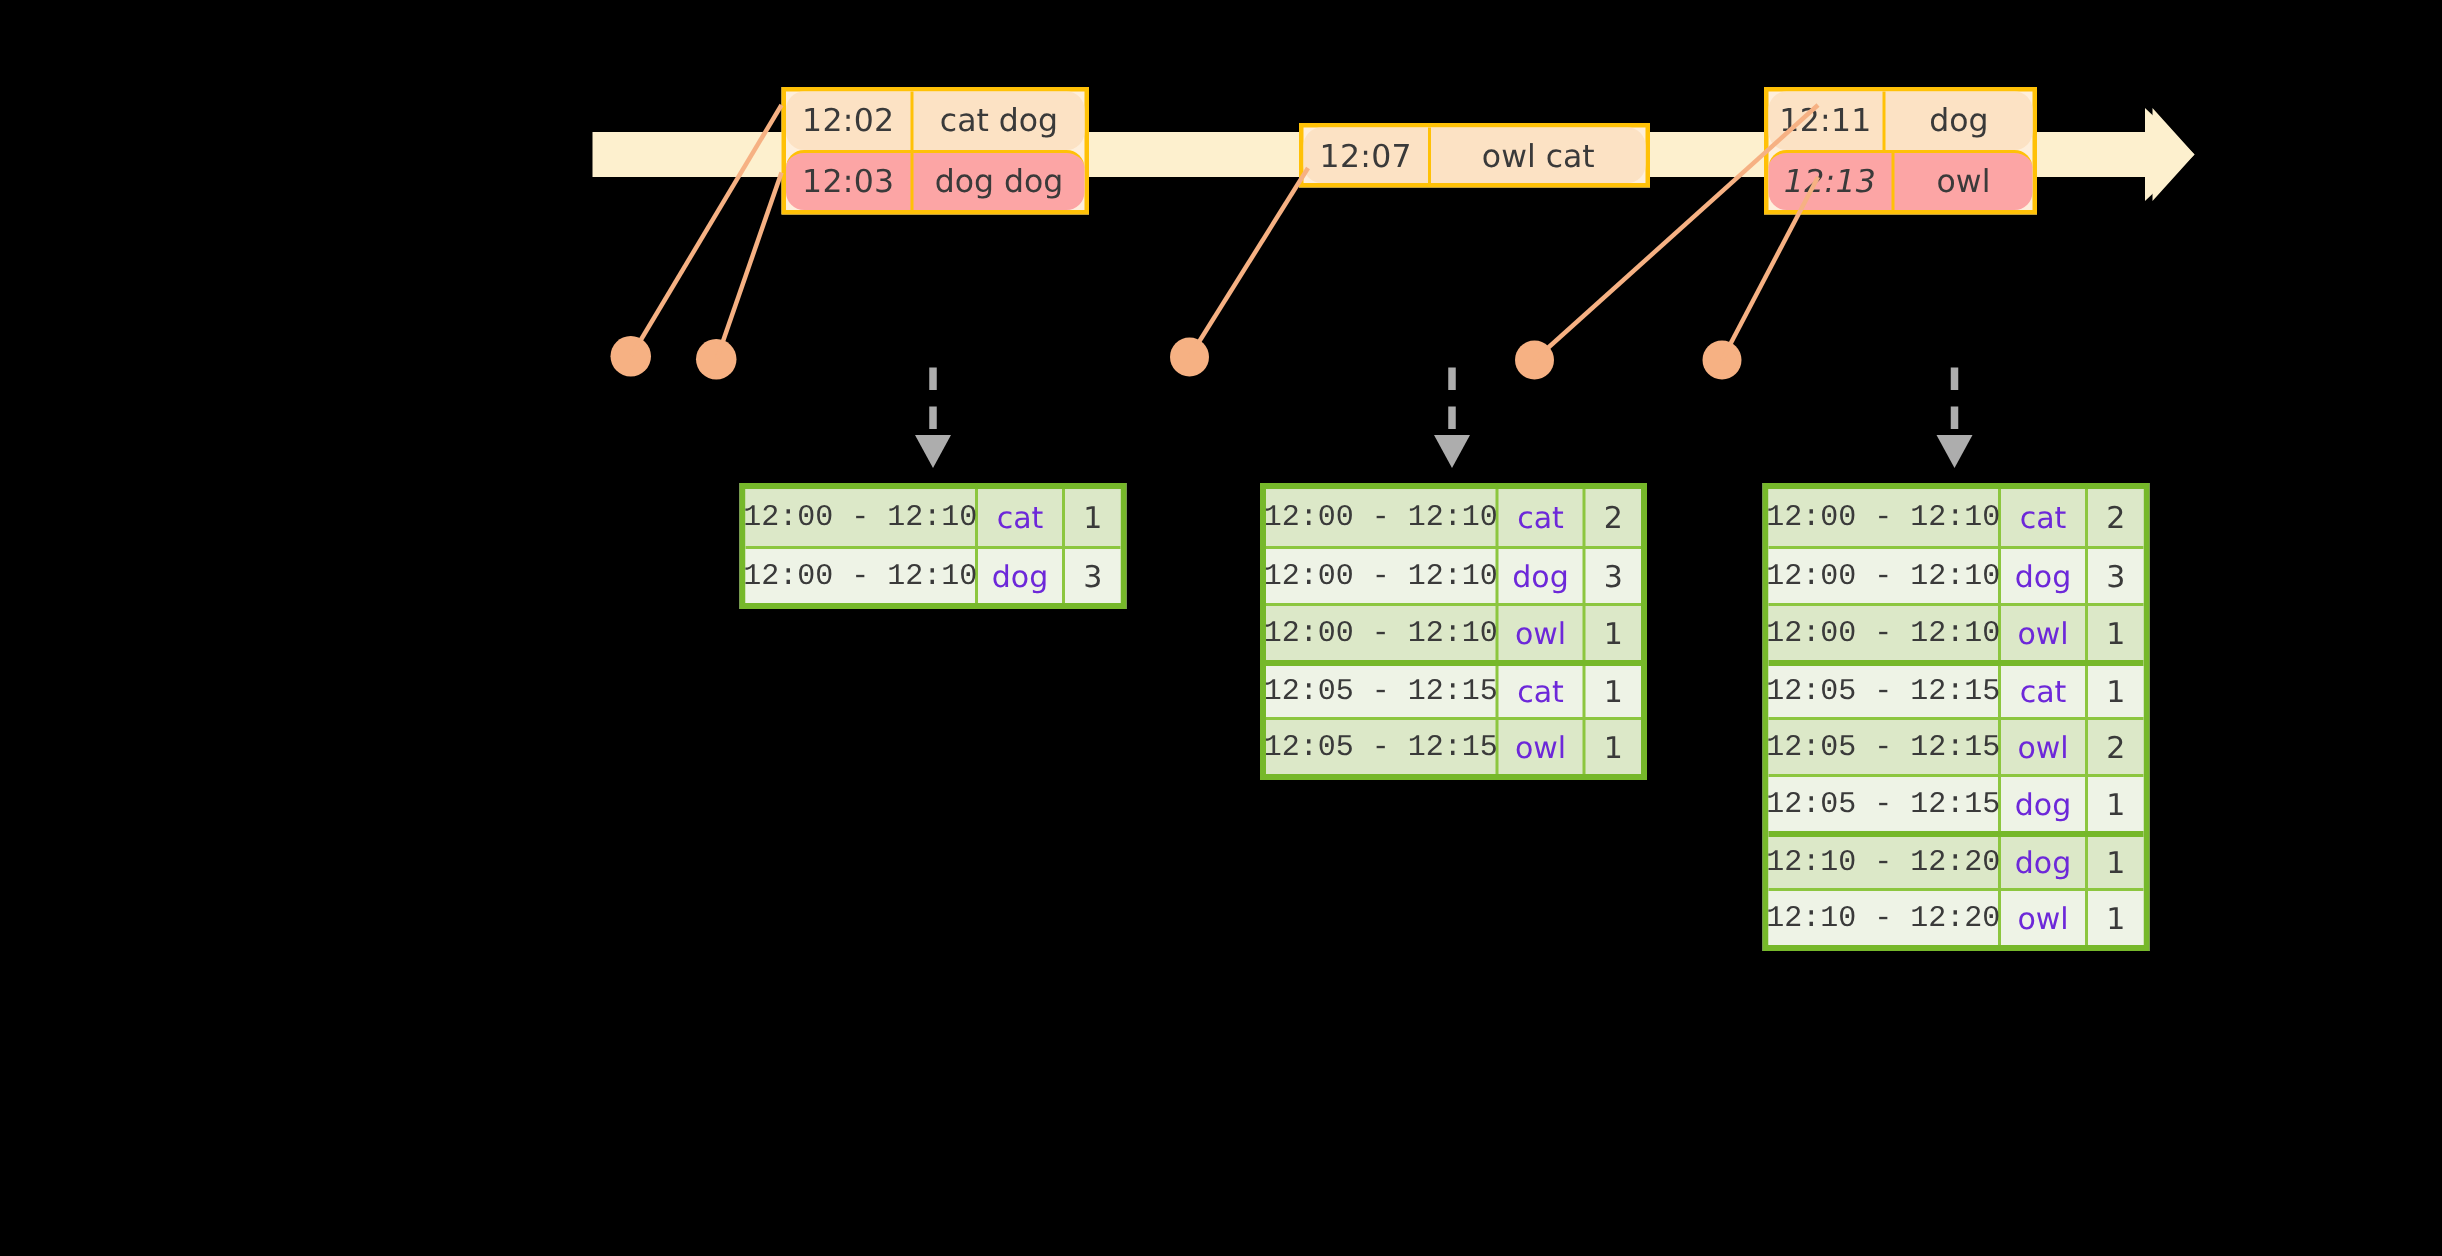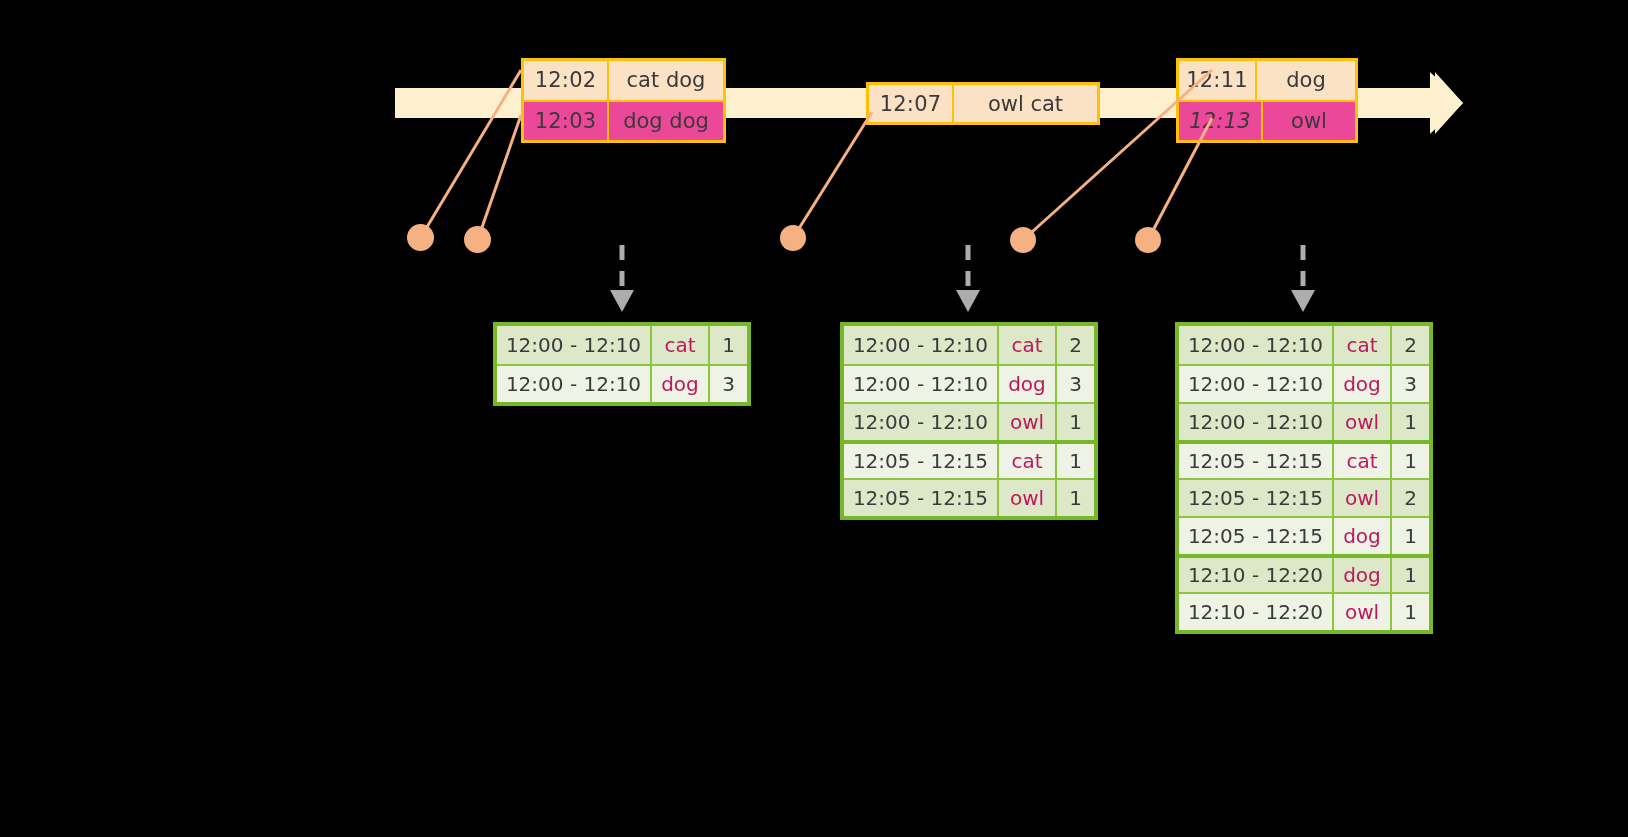--- a/index.html
+++ b/index.html
@@ -34,26 +34,27 @@
     border: 3px solid #FFC107;
     box-sizing: border-box;
     display: flex;
     flex-direction: column;
     background: #FEEFDC;
   }
   .event-row {
     display: flex;
     flex: 1 1 auto;
     box-sizing: border-box;
+    border-radius: 12px;
   }
   .event-row + .event-row {
     border-top: 2px solid #FFC107;
   }
   .event-row.shade-a { background: #FCE2C4; }
-  .event-row.shade-b { background: #ec4899; }
+  .event-row.shade-b { background: #fca5a5; }
   .event-time {
     box-sizing: border-box;
     border-right: 2px solid #FFC107;
     display: flex;
     align-items: center;
     justify-content: center;
     color: #3A3A3A;
     font-size: 21px;
     letter-spacing: .2px;
     white-space: nowrap;
@@ -101,28 +102,29 @@
   .res-row.group-sep { border-top: 4px solid #76B82A; }
   .res-win {
     box-sizing: border-box;
     border-right: 2px solid #8CC63F;
     display: flex;
     align-items: center;
     justify-content: center;
     color: #3A3A3A;
     font-size: 20px;
     white-space: nowrap;
+    font-family: Liberation Mono, monospace;
   }
   .res-key {
     box-sizing: border-box;
     border-right: 2px solid #8CC63F;
     display: flex;
     align-items: center;
     justify-content: center;
-    color: #be185d;
+    color: #6d28d9;
     font-size: 20px;
     white-space: nowrap;
   }
   .res-val {
     box-sizing: border-box;
     display: flex;
     align-items: center;
     justify-content: center;
     color: #3A3A3A;
     font-size: 20px;

